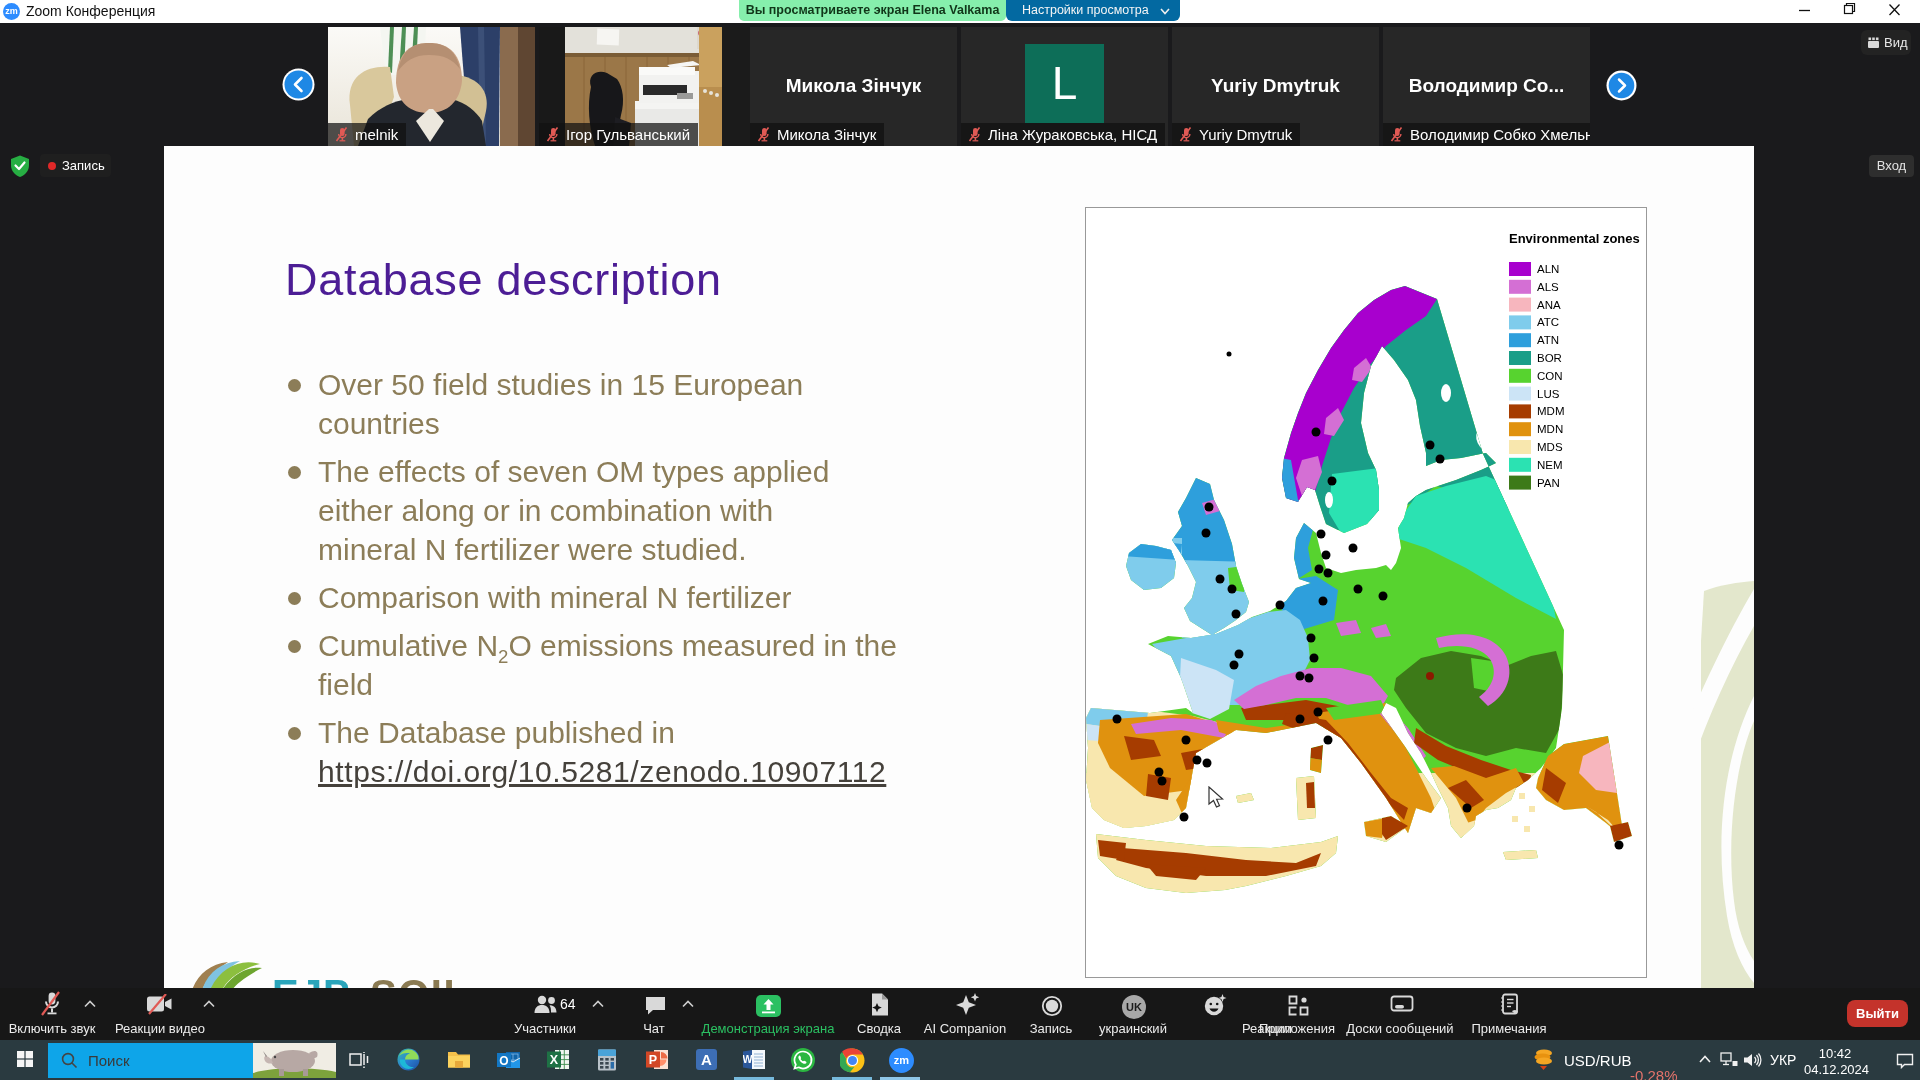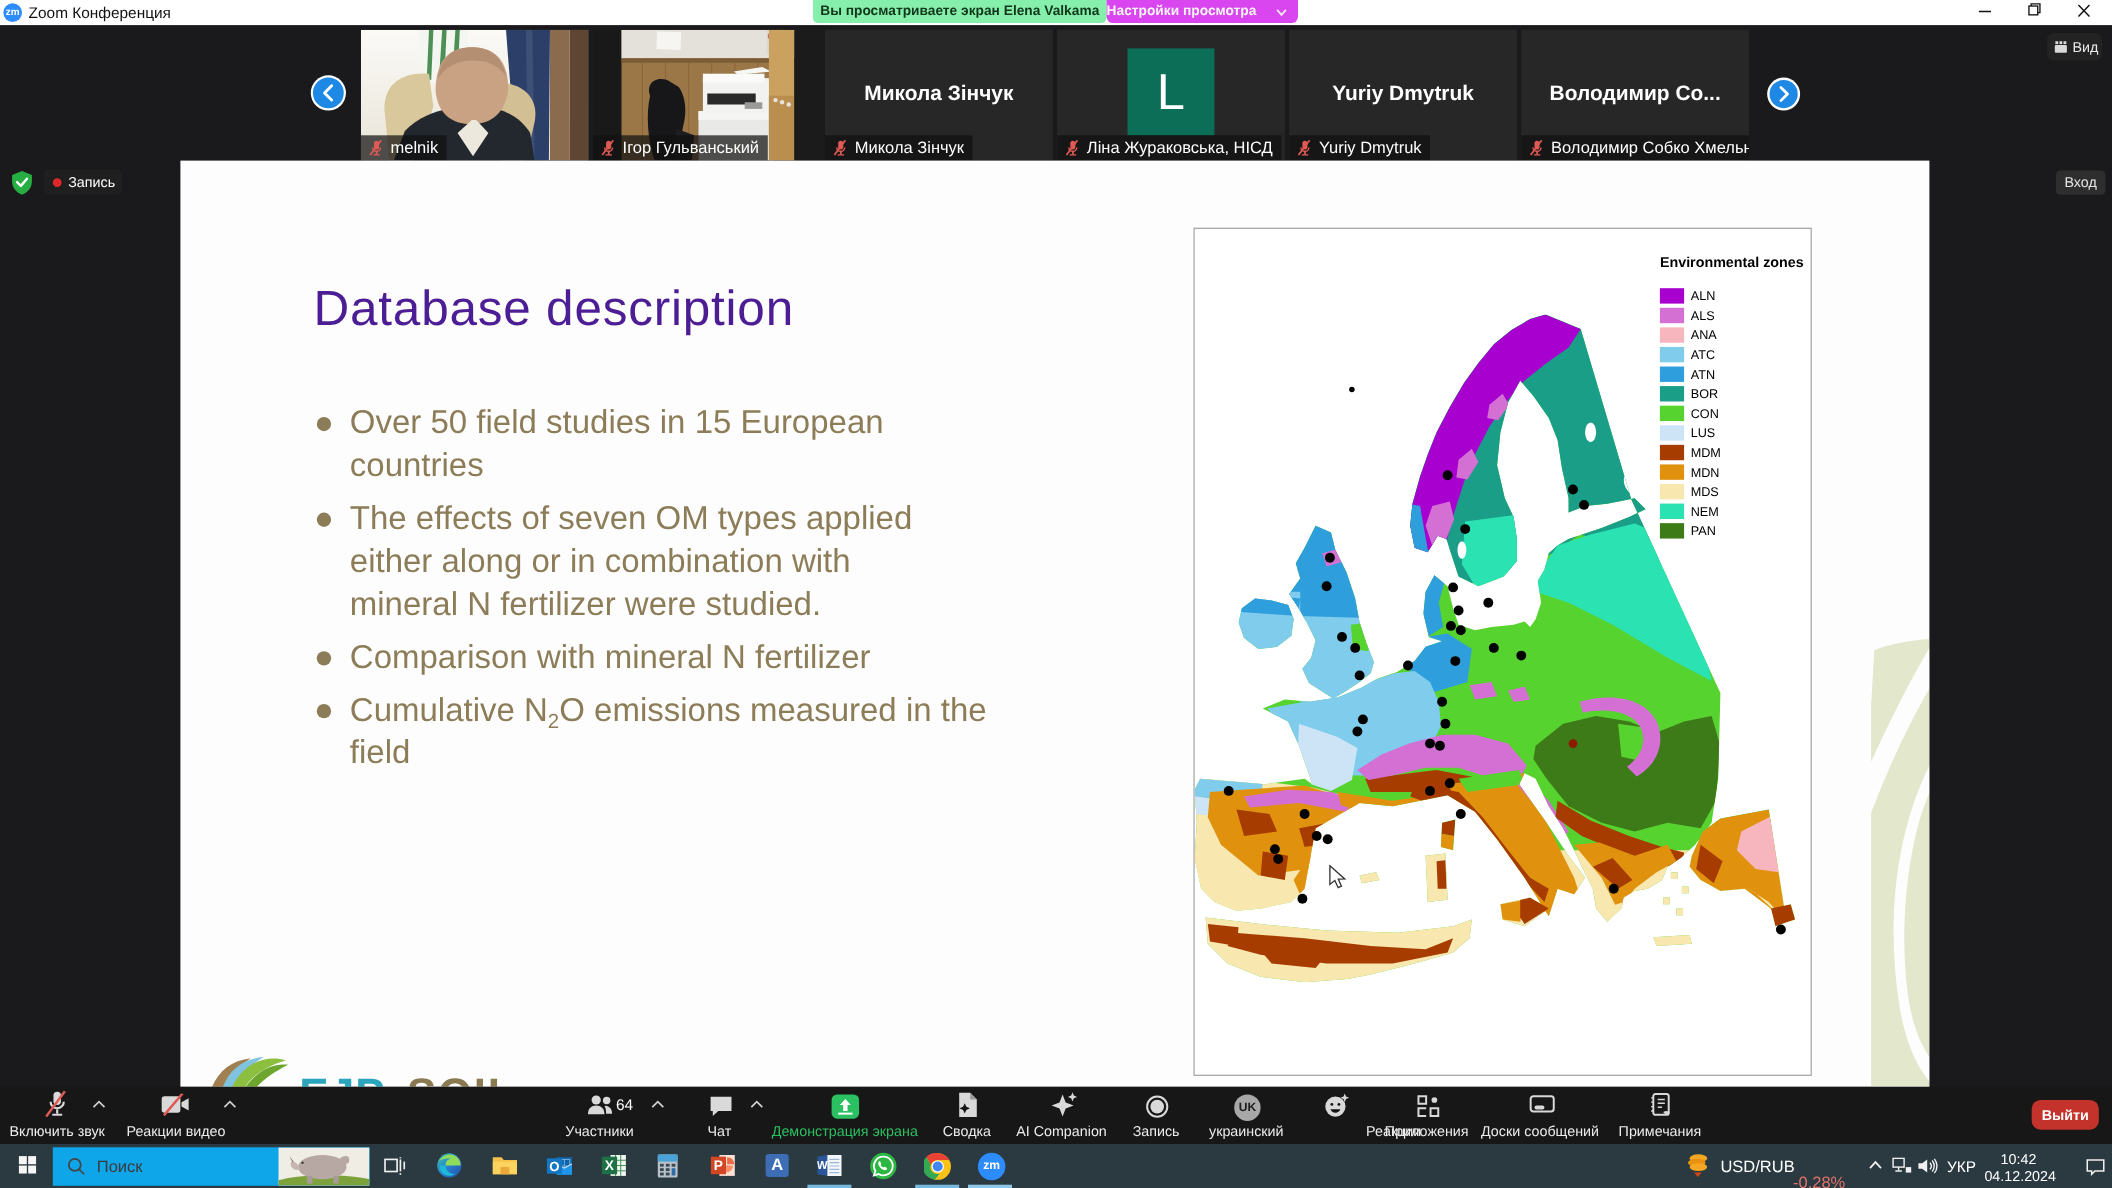--- a/index.html
+++ b/index.html
@@ -5,21 +5,21 @@
   * { margin:0; padding:0; box-sizing:border-box; }
   html,body { width:1920px; height:1080px; overflow:hidden; background:#1a1a1c; font-family:"Liberation Sans", sans-serif; }
   .abs { position:absolute; }
   #root { position:relative; width:1920px; height:1080px; }
 
   
   #titlebar { left:0; top:0; width:1920px; height:23px; background:#ffffff; }
   #zmlogo { left:3px; top:3px; width:17px; height:17px; border-radius:50%; background:#2d8cff; color:#fff; font-size:9px; font-weight:bold; text-align:center; line-height:17px; }
   #wintitle { left:26px; top:3px; font-size:14px; color:#111; }
   #greenbanner { left:739px; top:0; width:267px; height:21px; background:#86efac; border-radius:0 0 5px 5px; color:#113619; font-size:12.5px; font-weight:bold; text-align:center; line-height:21px; }
-  #viewsettings { left:1006px; top:0; width:174px; height:21px; background:#d946ef; border-radius:0 0 6px 6px; color:#f5f5f5; font-size:12.5px; font-weight:bold; text-align:left; line-height:21px; }
+  #viewsettings { left:1006px; top:0; width:174px; height:21px; background:#0369a1; border-radius:0 0 6px 6px; color:#f5f5f5; font-size:12.5px; font-weight:normal; text-align:left; padding-left:16px; line-height:21px; }
 
   
   #videostrip { left:0; top:23px; width:1920px; height:123px; background:#1a1a1c; }
   .thumb { position:absolute; top:27px; height:119px; background:#272727; overflow:hidden; }
   .vname { position:absolute; left:0; right:0; top:48px; text-align:center; color:#fff; font-size:19px; font-weight:bold; }
   .vlabel { position:absolute; left:0px; bottom:0px; height:23px; background:rgba(16,16,16,0.72); color:#fff; font-size:15px; line-height:23px; padding:0 8px 0 27px; white-space:nowrap; }
 
   
   #recpill { left:40px; top:154px; width:71px; height:23px; background:#1f1f1f; border-radius:4px; color:#fff; font-size:13px; }
   #recpill .dot { position:absolute; left:8px; top:7.5px; width:8px; height:8px; border-radius:50%; background:#e02828; }
@@ -247,20 +247,21 @@
     </div>
   <div class="abs" id="vhod">Вход</div>
 
   <div class="abs" id="slide">
     <div class="abs" id="slidetitle">Database description</div>
     <div class="abs" id="bullets">
       <div class="li">Over 50 field studies in 15 European<br>countries</div>
       <div class="li">The effects of seven OM types applied<br>either along or in combination with<br>mineral N fertilizer were studied.</div>
       <div class="li">Comparison with mineral N fertilizer</div>
       <div class="li">Cumulative N<sub>2</sub>O emissions measured in the<br>field</div>
+      <div class="li">The Database published in<br><span class="lnk">https://doi.org/10.5281/zenodo.10907112</span></div>
     </div>
 
     <svg class="abs" style="left:1510px;top:435px;" width="80" height="407" viewBox="0 0 80 407">
       <path d="M30 10 C45 4 65 1 80 0 L80 407 L27 407 L27 60 Z" fill="#e3e7cc"></path>
       <path d="M-5 185 C22 120 52 55 80 8 L80 45 C54 90 30 145 12 200 Z" fill="#fdfdfd"></path>
       <path d="M80 115 C50 175 40 255 53 335 C58 365 68 388 80 402 L80 380 C70 365 63 345 60 320 C52 255 62 180 80 140 Z" fill="#fdfdfd"></path>
     </svg>
 
     <svg class="abs" style="left:26px;top:814px;" width="300" height="60" viewBox="0 0 300 60">
       <path d="M2 30 C8 14 20 4 38 2 C26 10 16 20 12 30 Z" fill="#a08050"></path>

